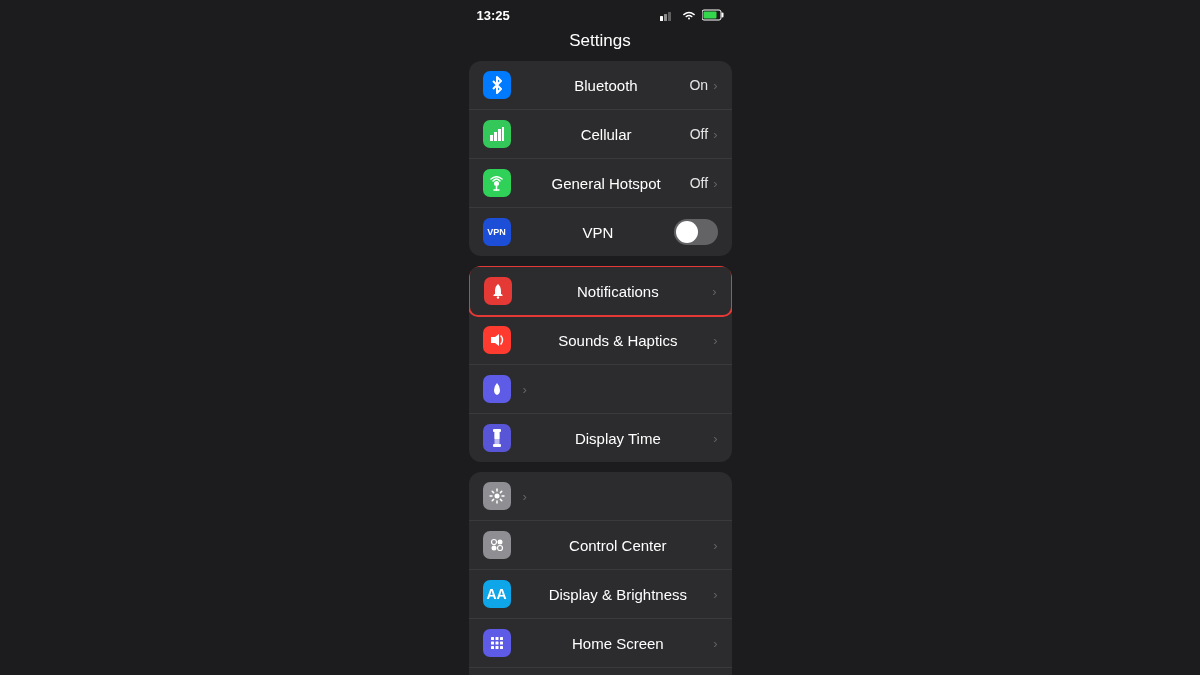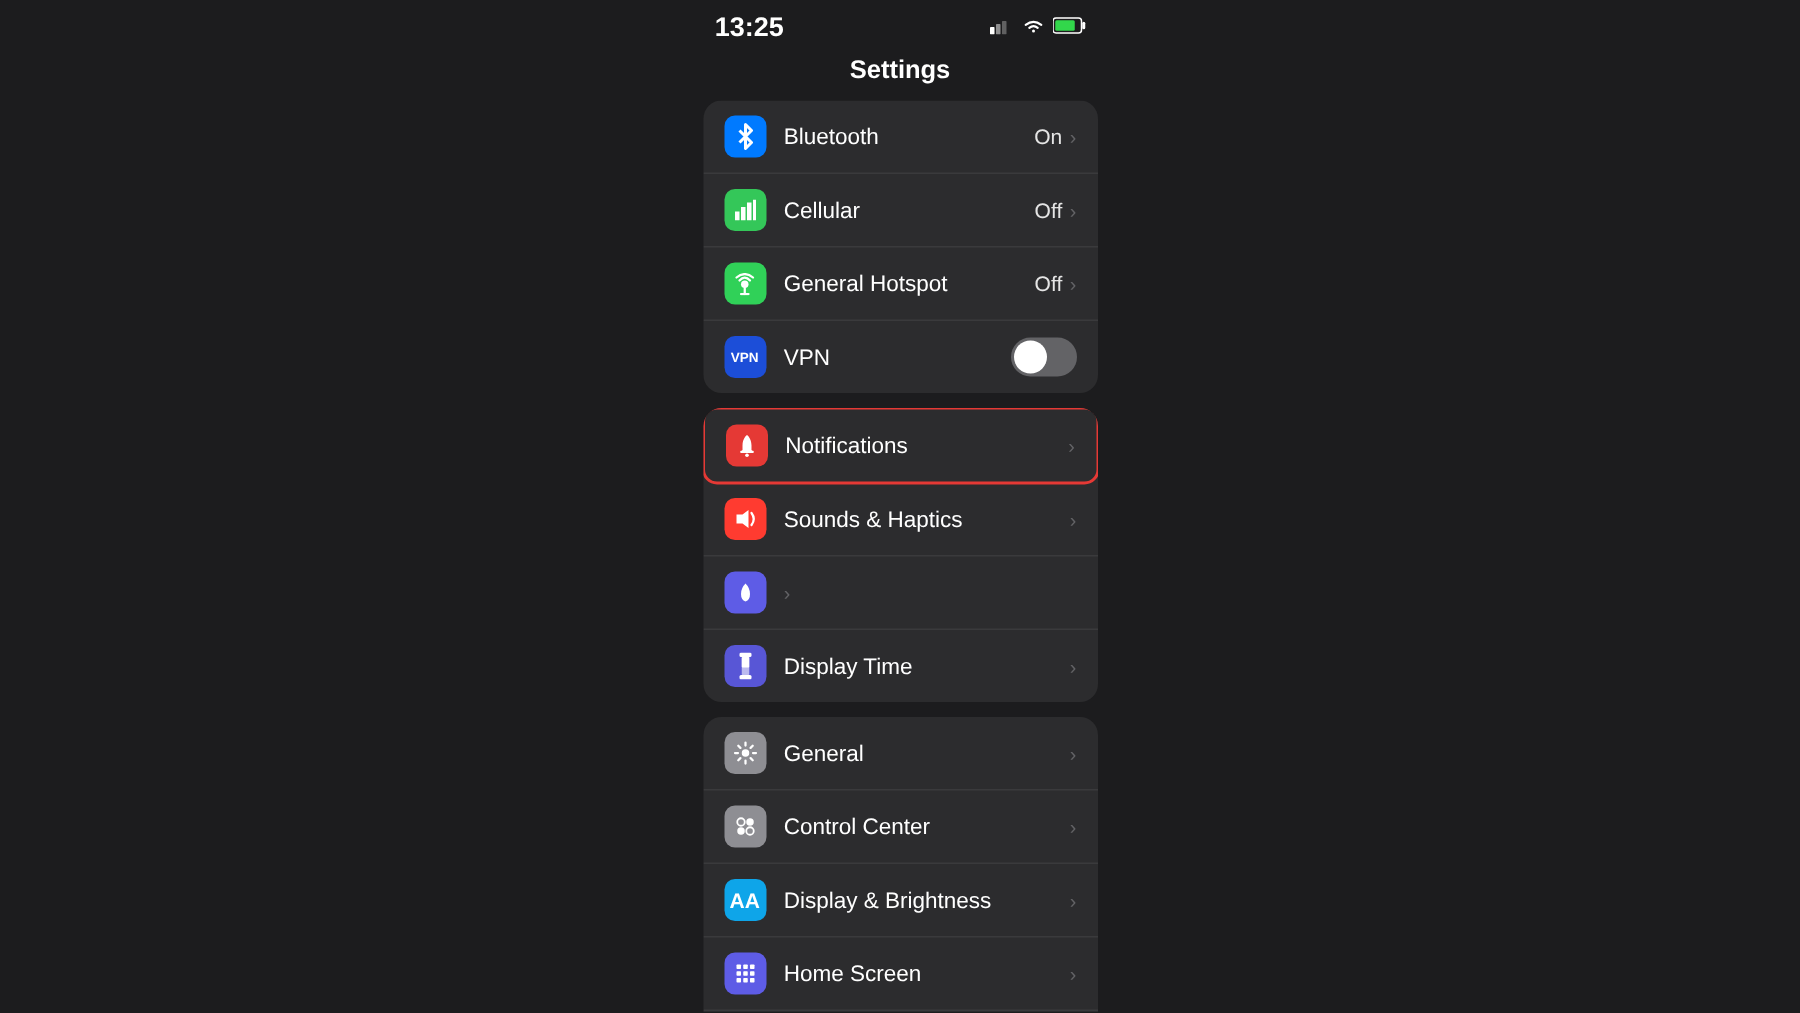--- a/index.html
+++ b/index.html
@@ -24,43 +24,44 @@
       display: flex;
       flex-direction: column;
     }
 
     .status-bar {
       display: flex;
       justify-content: space-between;
       align-items: center;
       padding: 8px 24px 4px;
       color: white;
-      font-size: 18px;
+      font-size: 13px;
       font-weight: 600;
     }
 
     .status-icons {
       display: flex;
       align-items: center;
       gap: 5px;
       font-size: 11px;
     }
 
     .page-title {
       text-align: center;
       color: white;
       font-size: 17px;
-      font-weight: 700;
+      font-weight: 400;
       padding: 4px 0 10px;
     }
 
     .scroll-content {
       flex: 1;
       overflow: hidden;
       padding: 0 16px;
+      text-align: center;
     }
 
     .settings-group {
       background: #2c2c2e;
       border-radius: 12px;
       margin-bottom: 10px;
       overflow: hidden;
     }
 
     .settings-row {
@@ -288,21 +289,20 @@
 
     <div class="settings-group">
 
       <div class="settings-row">
         <div class="row-icon icon-gray">
           <svg width="16" height="16" viewBox="0 0 16 16" fill="white">
             <circle cx="8" cy="8" r="2.5" fill="white"></circle>
             <path d="M8 1 L8 3 M8 13 L8 15 M1 8 L3 8 M13 8 L15 8 M3.2 3.2 L4.6 4.6 M11.4 11.4 L12.8 12.8 M12.8 3.2 L11.4 4.6 M4.6 11.4 L3.2 12.8" stroke="white" stroke-width="1.5" stroke-linecap="round"></path>
           </svg>
         </div>
-        <span class="row-label">General</span>
         <span class="chevron">›</span>
       </div>
 
       <div class="settings-row">
         <div class="row-icon icon-gray">
           <svg width="14" height="14" viewBox="0 0 14 14" fill="white">
             <circle cx="4" cy="4" r="2.5" stroke="white" stroke-width="1.2" fill="none"></circle>
             <circle cx="10" cy="4" r="2.5" fill="white"></circle>
             <circle cx="4" cy="10" r="2.5" fill="white"></circle>
             <circle cx="10" cy="10" r="2.5" stroke="white" stroke-width="1.2" fill="none"></circle>

